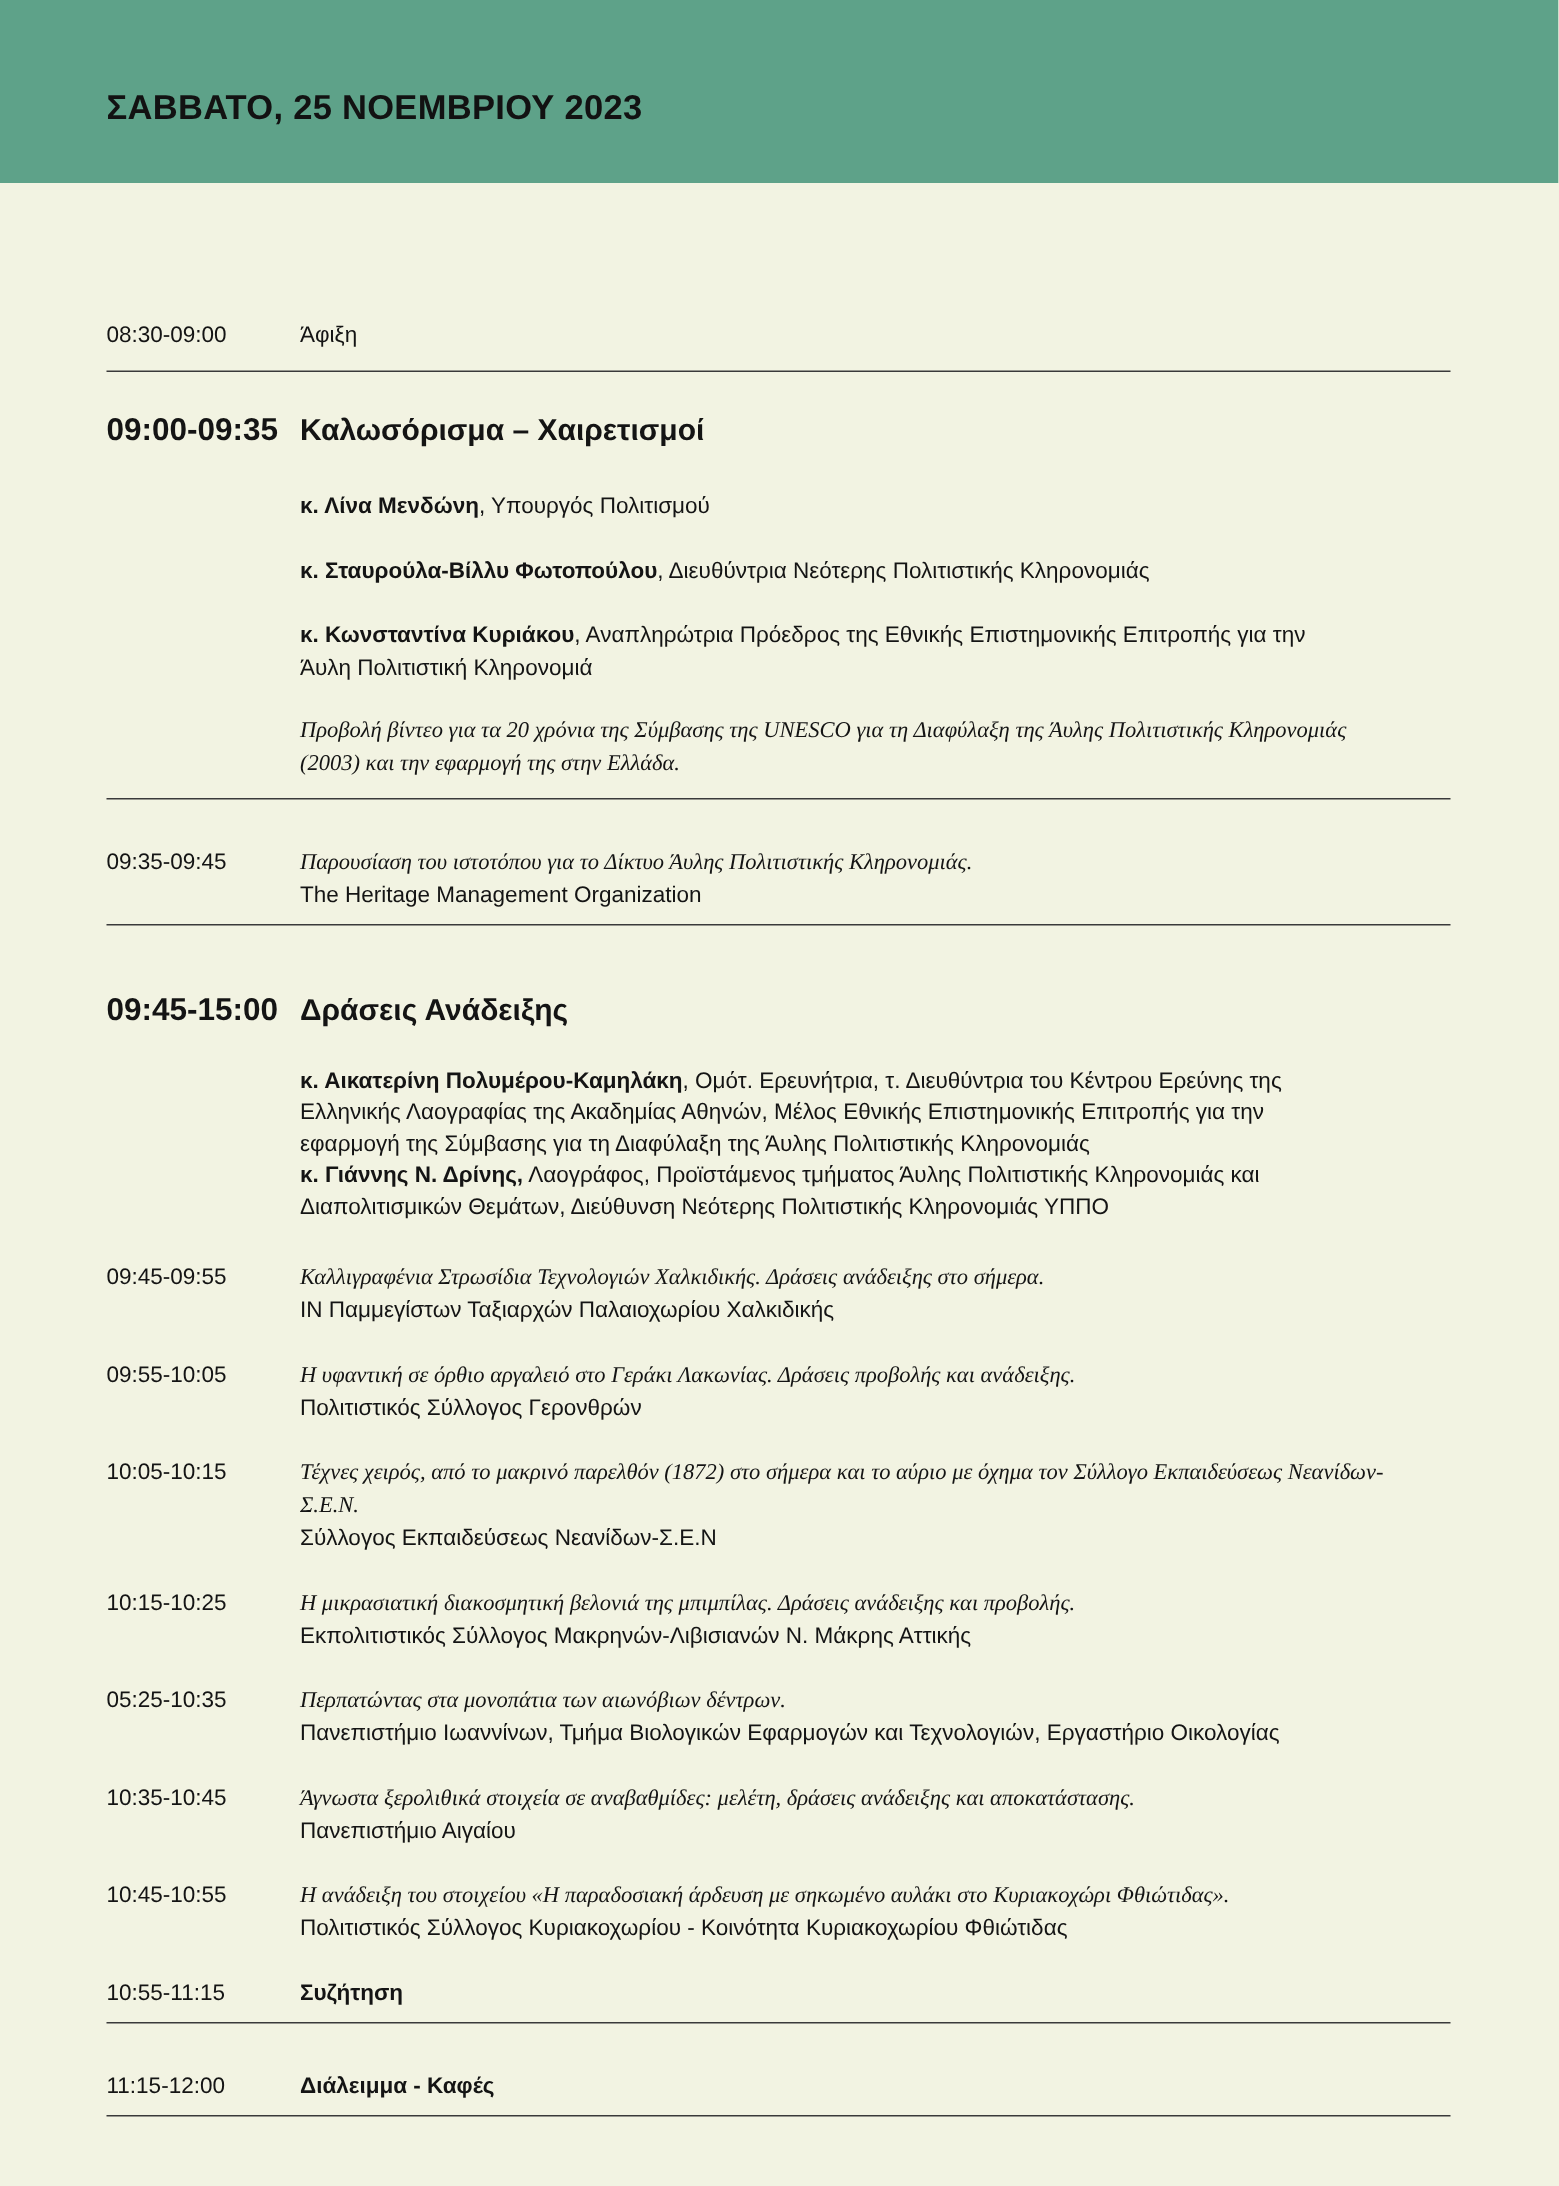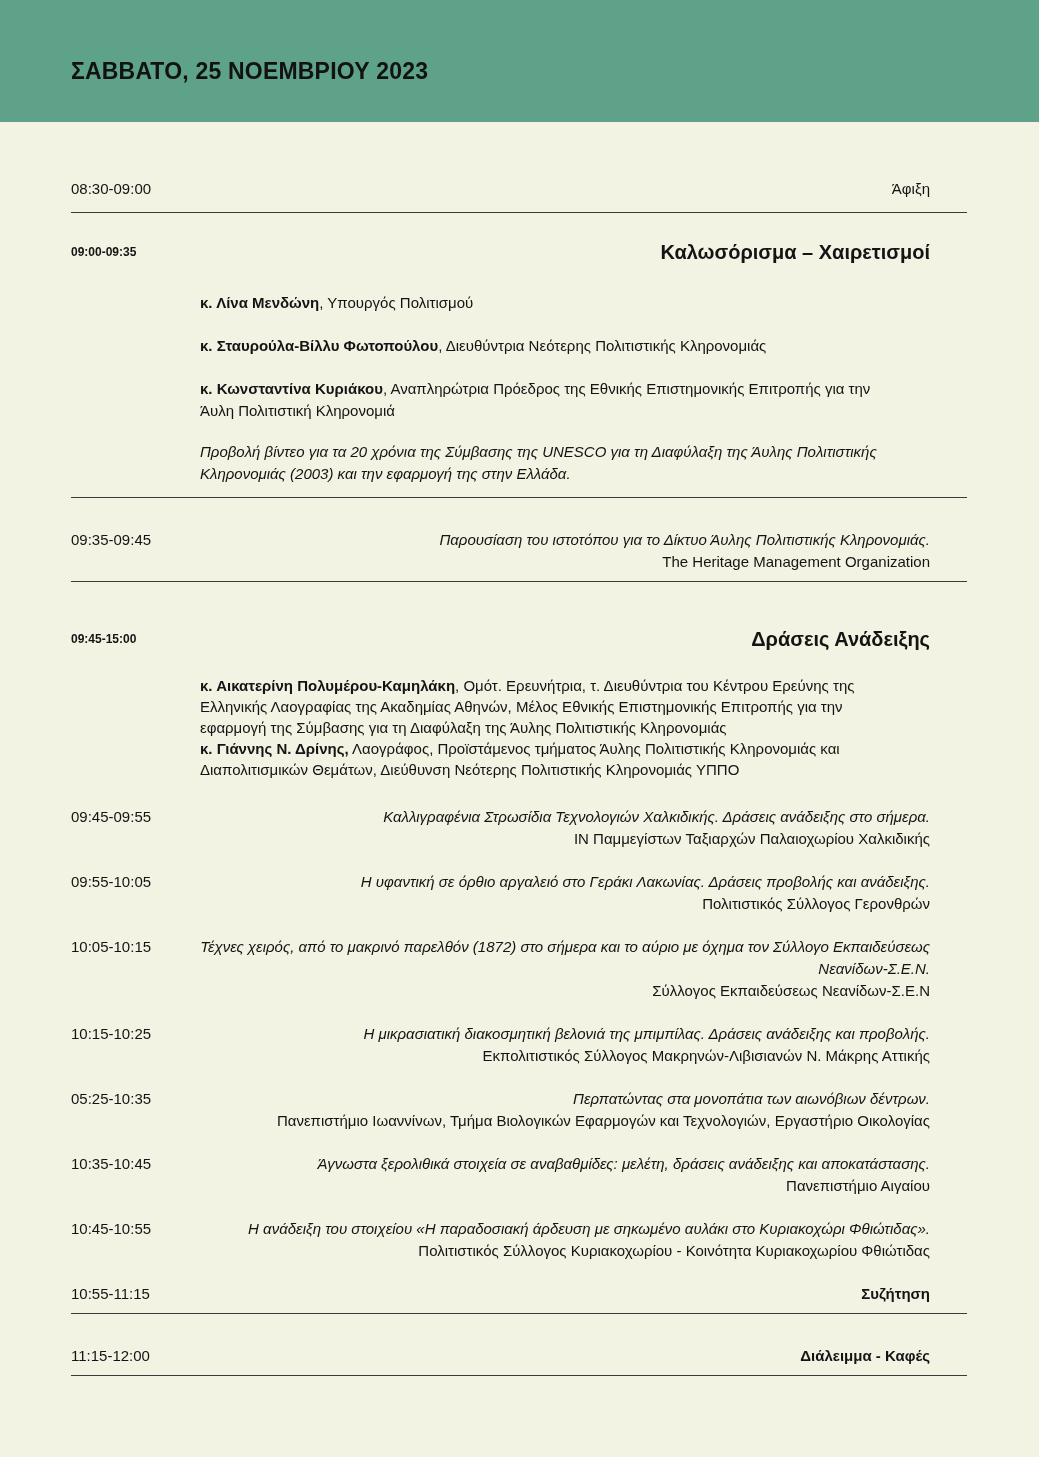--- a/index.html
+++ b/index.html
@@ -26,47 +26,46 @@
     padding-top: 20px;
   }
   .banner h1 {
     margin: 0;
     font-size: 23px;
     font-weight: 700;
     color: #121212;
     letter-spacing: 0.2px;
   }
   .content {
-    padding: 56px 71px 0 71px;
+    padding: 91px 71px 0 71px;
   }
   .row { display: flex; }
   .time {
     width: 129px;
     flex-shrink: 0;
   }
   .cell {
     width: 730px;
-    text-align: right;
   }
   p { margin: 0; }
-  .italic { font-style: italic; }
+  .italic { font-style: italic; font-family: Liberation Serif, serif; }
   .bold, strong { font-weight: 700; }
 
   .rule {
     border: none;
     border-top: 1.5px solid #3A3A3A;
     margin: 12px 0 0 0;
     width: 896px;
     background: none;
   }
   .rule.tight { margin-top: 8px; }
 
   .heading { margin-top: 26px; }
   .heading .time {
-    font-size: 12px;
+    font-size: 21px;
     font-weight: 700;
     line-height: 26px;
   }
   .htitle {
     margin: 0;
     font-size: 20px;
     font-weight: 700;
     line-height: 26px;
   }
   .heading.gap-xl { margin-top: 44px; }

